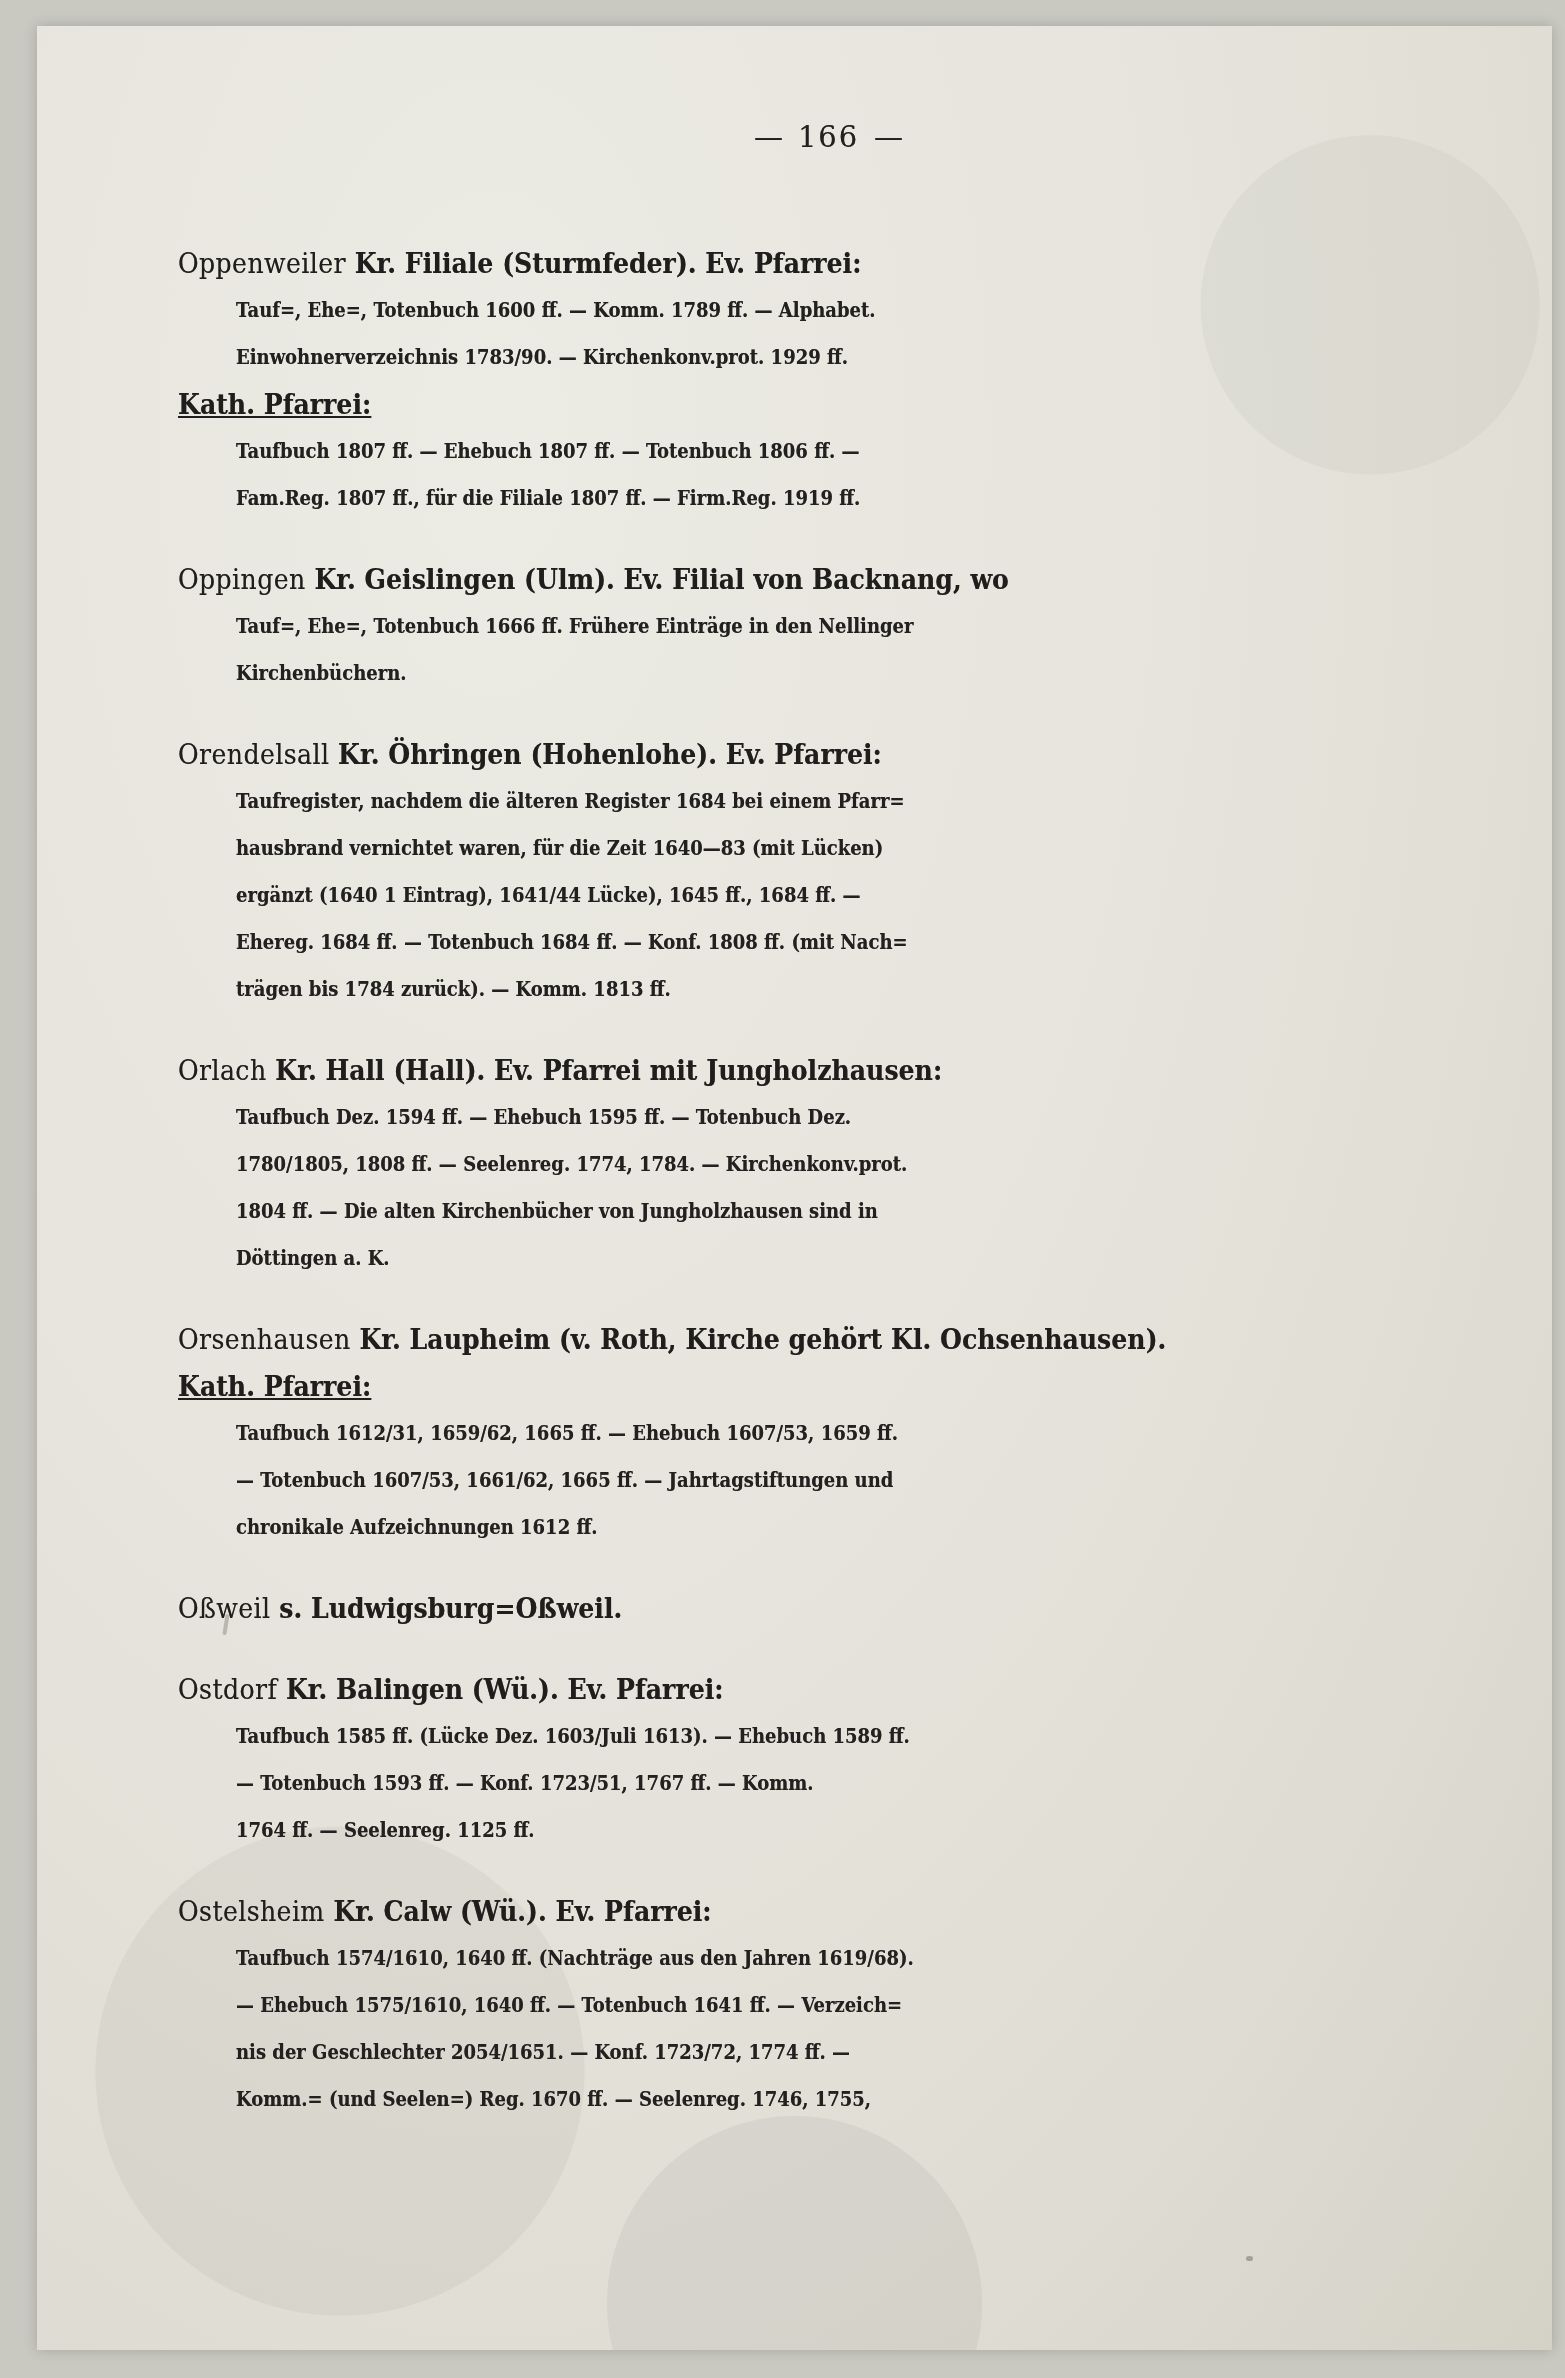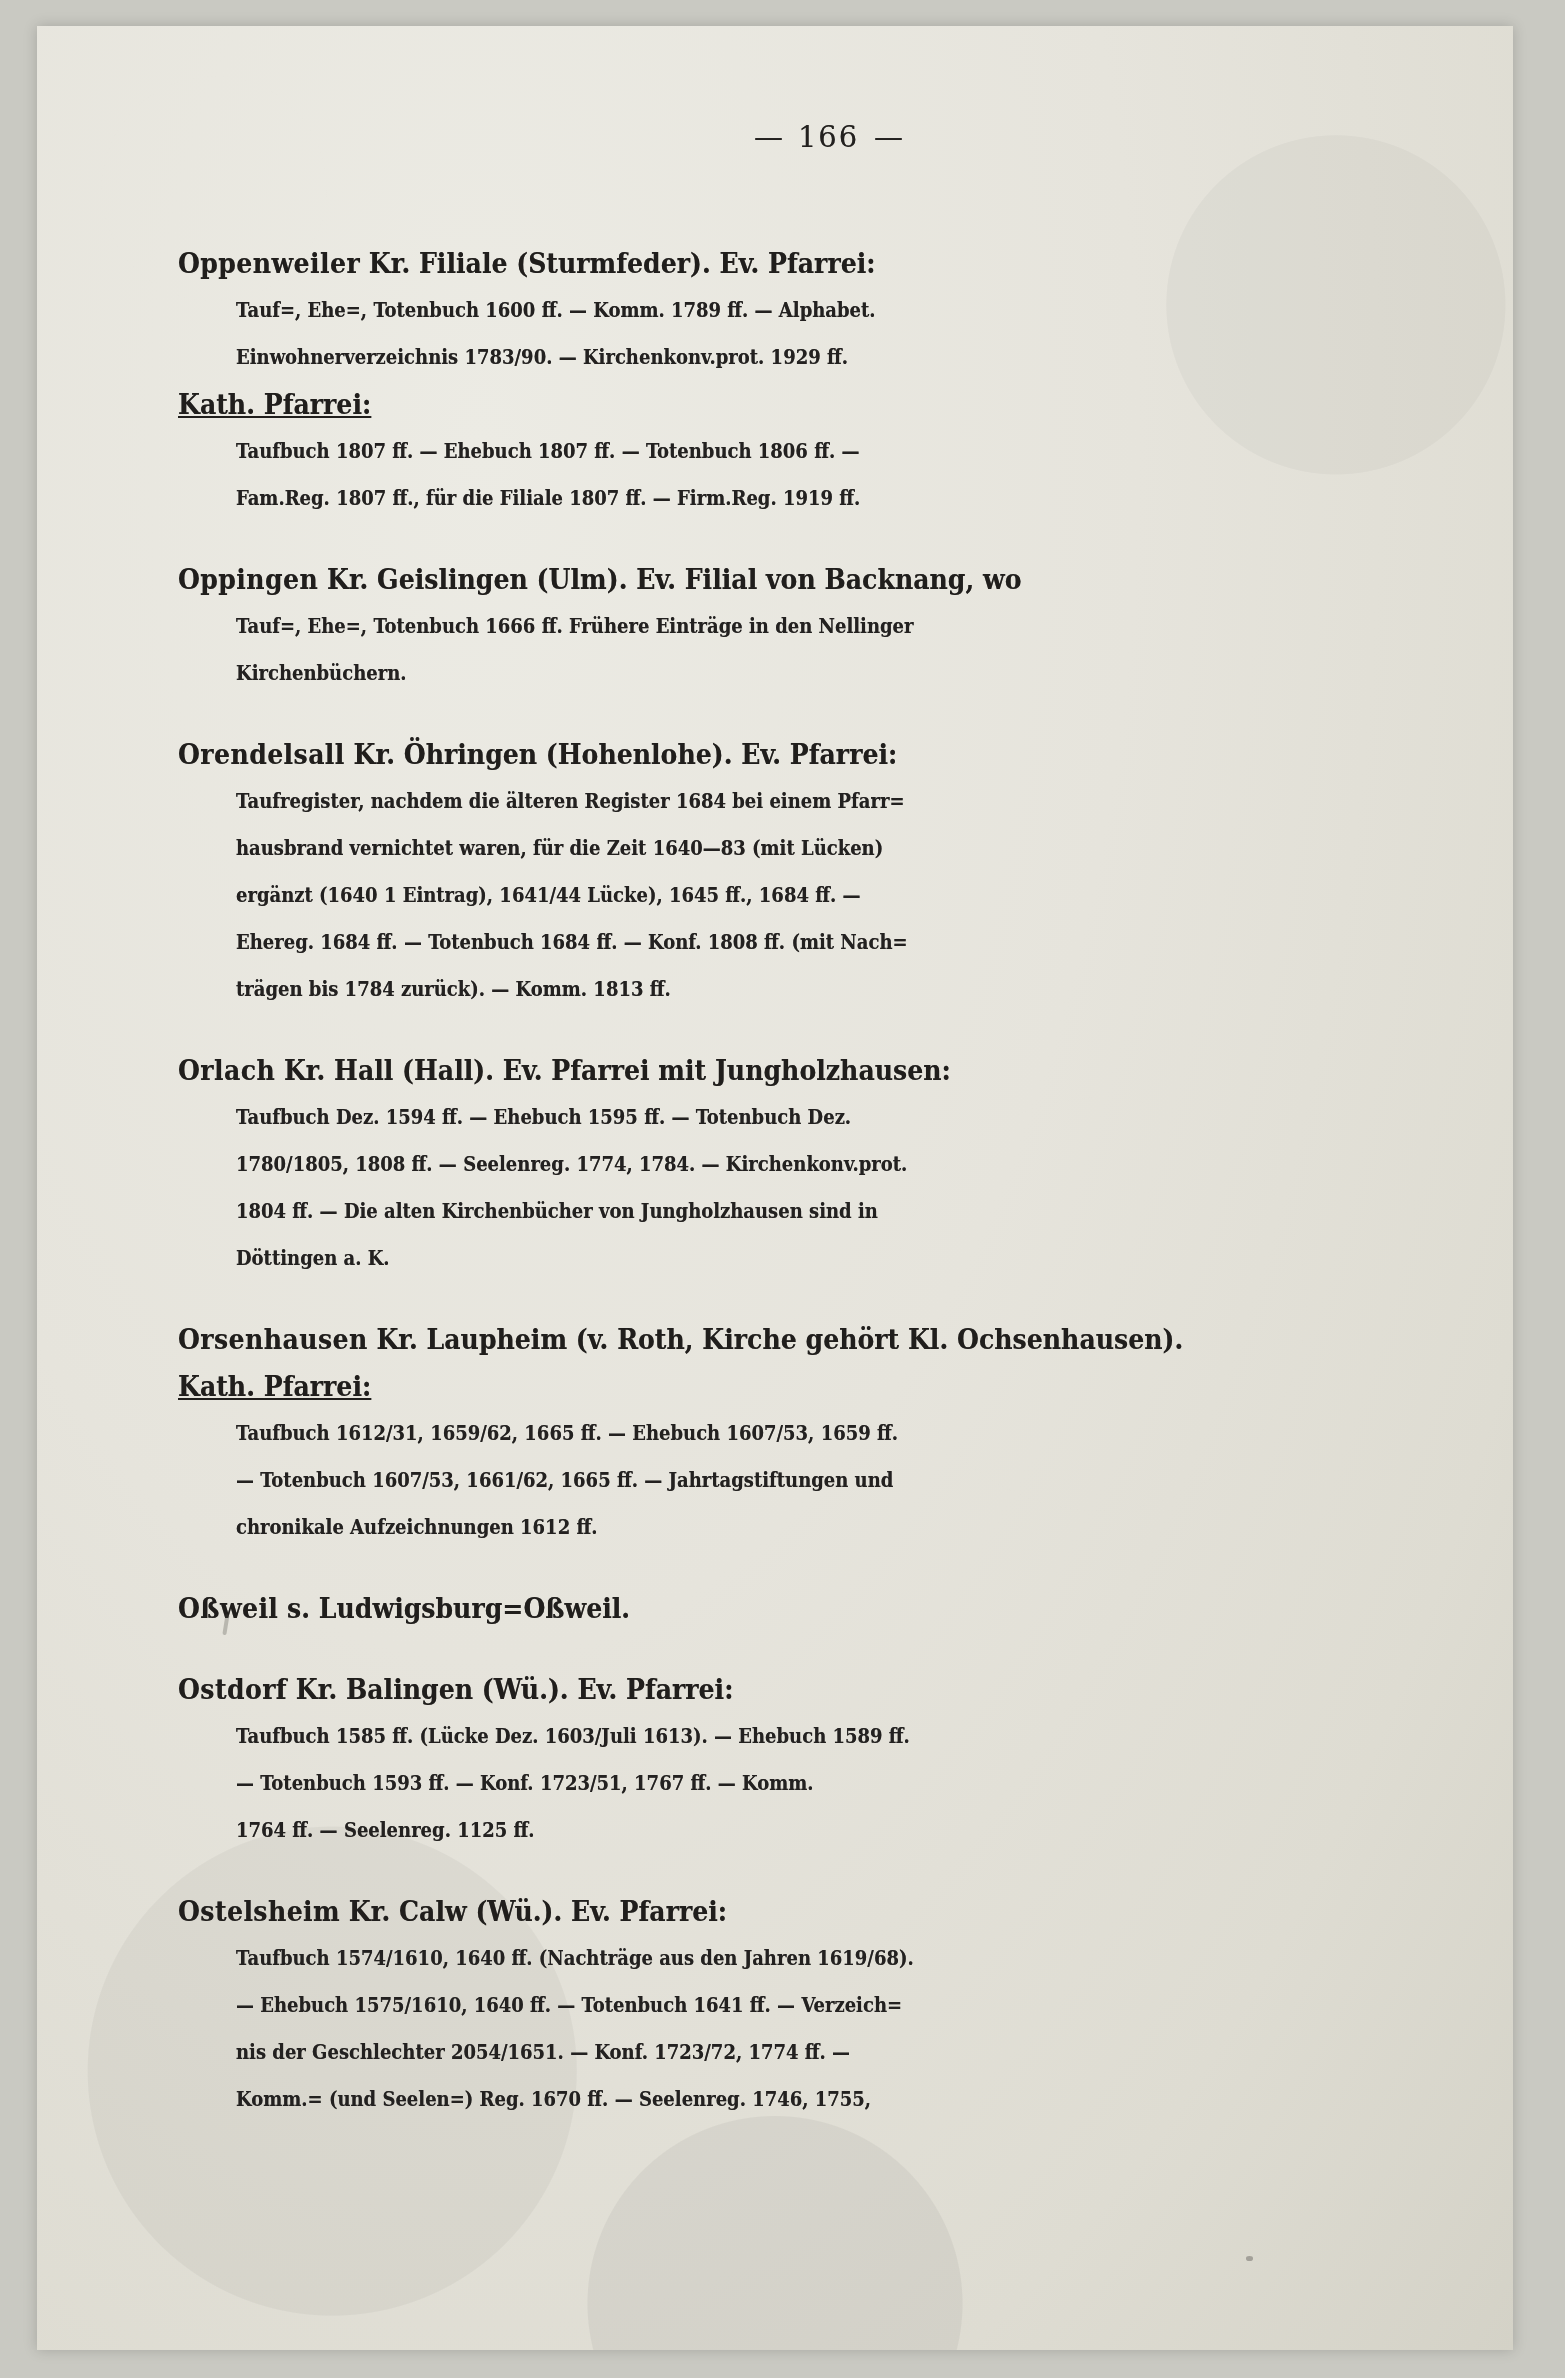--- a/index.html
+++ b/index.html
@@ -18,20 +18,21 @@
   
   #page-sheet {
     position: absolute;
     left: 37px;
     top: 26px;
     width: 1476px;
     height: 2324px;
     background:
       radial-gradient(ellipse at 30% 18%, #ecebe4 0%, #e6e4dc 45%, #dedcd2 78%, #d4d2c7 100%);
     box-shadow: 0 0 13px rgba(0,0,0,0.18);
+    padding-left: 39px;
   }
 
   
   #paper-grain {
     position: absolute;
     inset: 0;
     pointer-events: none;
     background-image:
       radial-gradient(circle at 12% 7%,  rgba(255,255,255,0.40) 0 112px, rgba(0,0,0,0) 113px),
       radial-gradient(circle at 88% 12%, rgba(0,0,0,0.035) 0 169px, rgba(0,0,0,0) 170px),
@@ -66,21 +67,21 @@
     margin: 0 0 34px 0;
   }
 
   .head-line {
     font-size: 28px;
     line-height: 47px;
     color: #201e1c;
     text-indent: 0;
   }
   .lemma {
-    font-weight: bold;
+    font-weight: normal;
     letter-spacing: 0.4px;
   }
 
   .sub-head {
     font-size: 28px;
     line-height: 47px;
     color: #201e1c;
     padding-left: 0;
     text-decoration: underline;
   }

